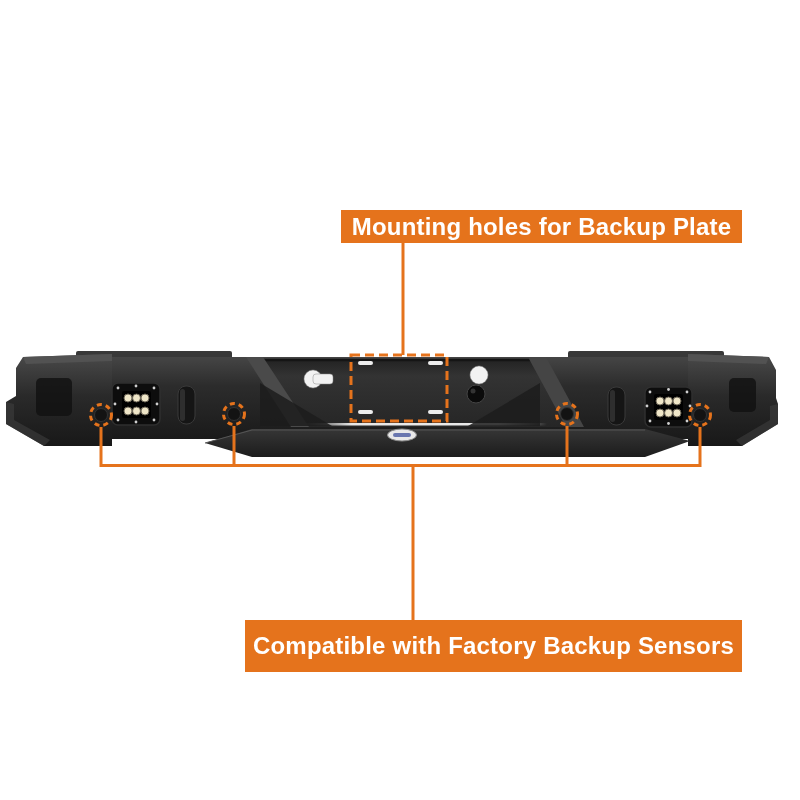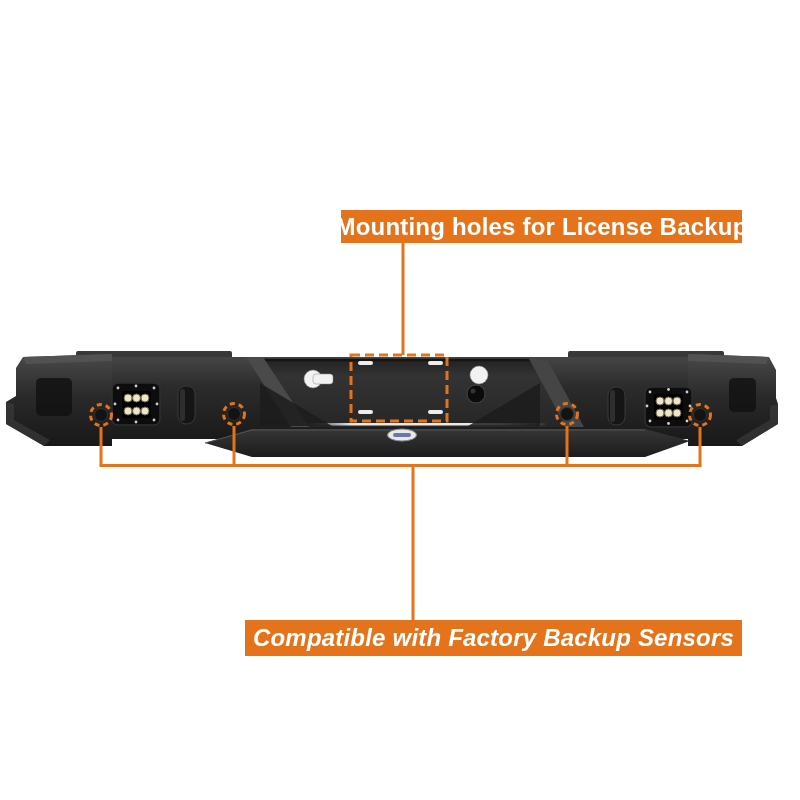--- a/index.html
+++ b/index.html
@@ -18,21 +18,21 @@
     font-weight:bold;
     font-size:24px;
     line-height:1;
     display:flex;
     align-items:center;
     justify-content:center;
     white-space:nowrap;
     letter-spacing:0.2px;
   }
   #label-top{left:341px;top:210px;width:401px;height:33px;}
-  #label-bottom{left:245px;top:620px;width:497px;height:36px;font-style:italic;}
+  #label-bottom{left:245px;top:620px;width:497px;height:52px;}
 </style>
 </head>
 <body>
 
 <div id="scene">
 
   <svg width="800" height="800" viewBox="0 0 800 800">
     <defs>
       <linearGradient id="gBody" x1="0" y1="0" x2="0" y2="1">
         <stop offset="0" stop-color="#454545"></stop>
@@ -195,16 +195,16 @@
         <line x1="101" y1="427" x2="101" y2="464"></line>
         <line x1="234" y1="426" x2="234" y2="464"></line>
         <line x1="567" y1="426" x2="567" y2="464"></line>
         <line x1="700" y1="427" x2="700" y2="464"></line>
         <line x1="99.5" y1="465.5" x2="701.5" y2="465.5"></line>
         <line x1="413" y1="465" x2="413" y2="621"></line>
       </g>
     </g>
   </svg>
 
-  <div id="label-top" class="callout-label">Mounting holes for License Backup</div>
+  <div id="label-top" class="callout-label">Mounting holes for Backup Plate</div>
 
   <div id="label-bottom" class="callout-label">Compatible with Factory Backup Sensors</div>
 </div>
 
 </body></html>

